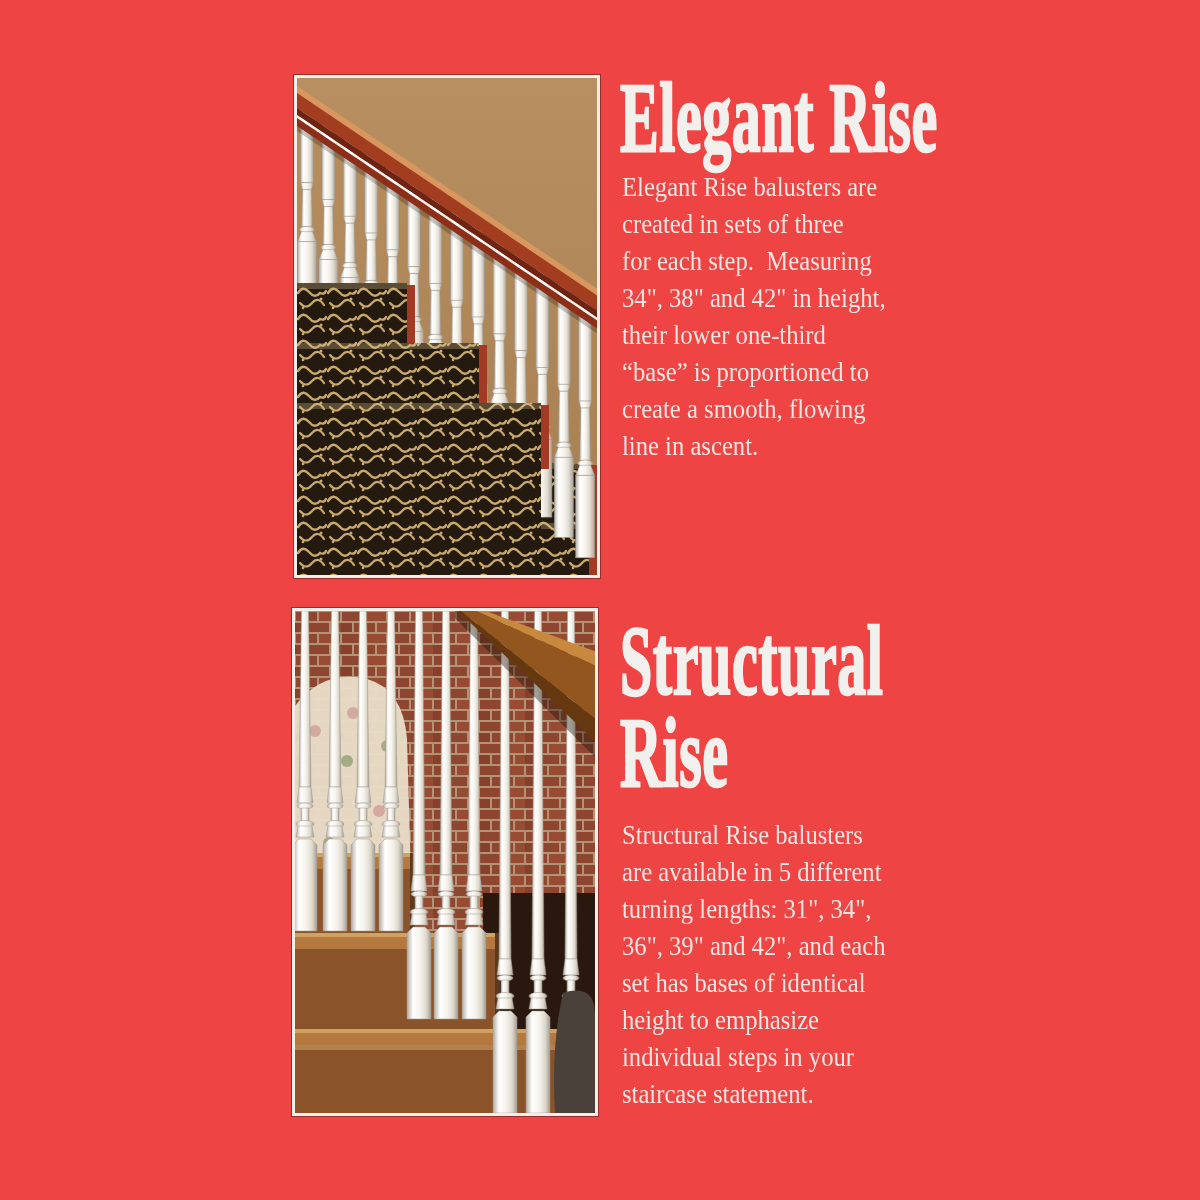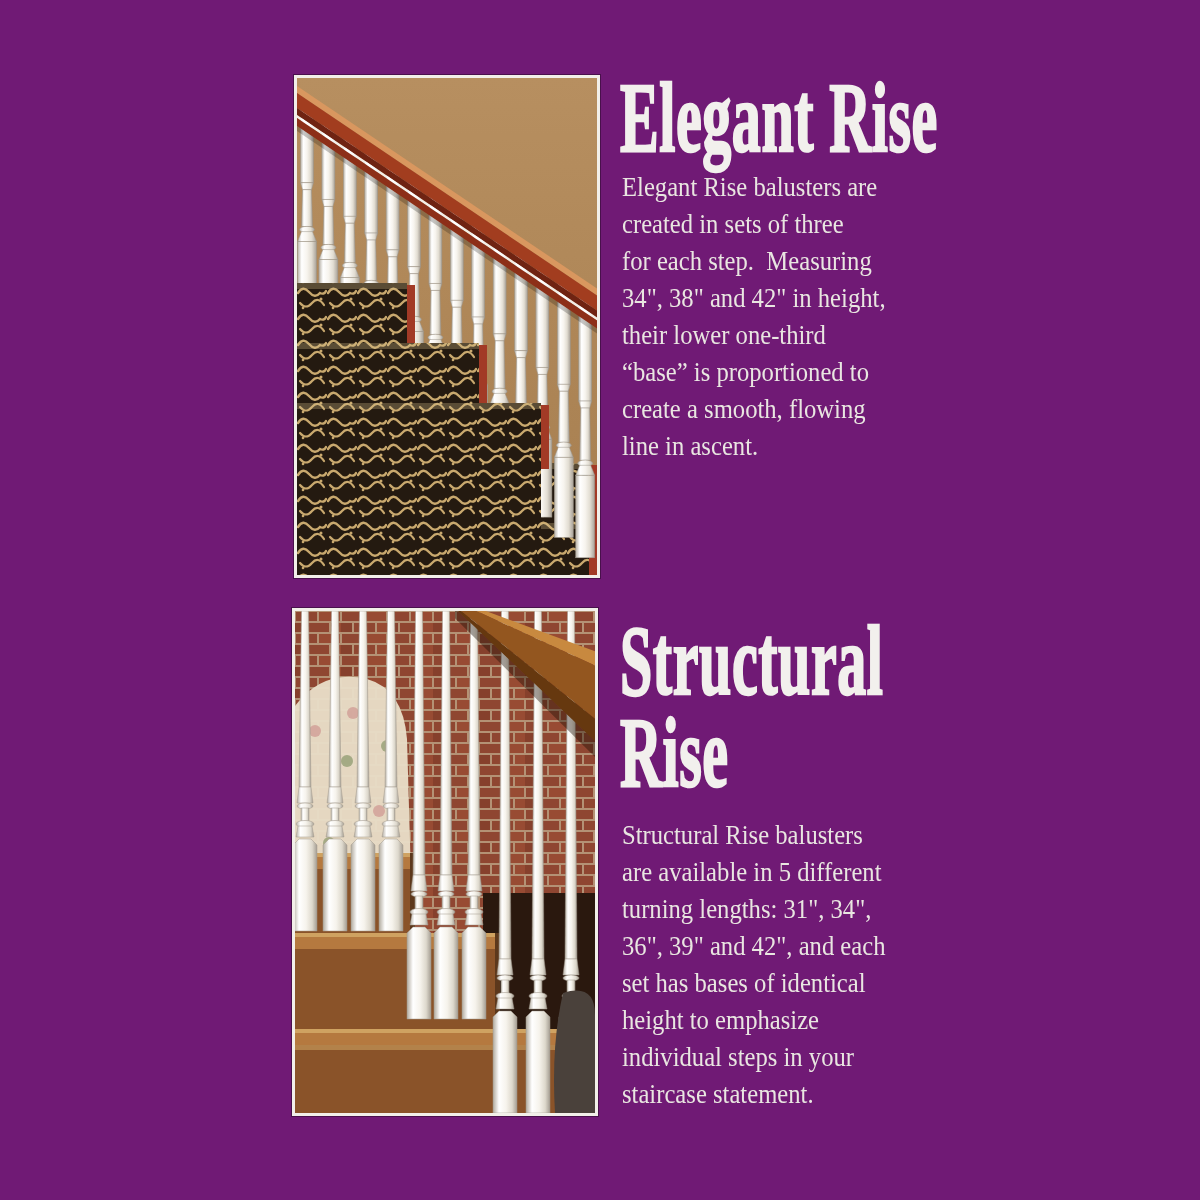--- a/index.html
+++ b/index.html
@@ -1,16 +1,16 @@
 <!DOCTYPE html>
 <html><head>
 <meta charset="utf-8">
 <style>
   html,body{margin:0;padding:0;background:#343031;}
-  .canvas{position:relative;width:1200px;height:1200px;background:#701a75;overflow:hidden;
+  .canvas{position:relative;width:1200px;height:1200px;background:#ef4444;overflow:hidden;
           font-family:"Liberation Serif", serif;}
   .photo{position:absolute;margin:0;border:3px solid #f2efe9;background:#b28a5b;
          box-shadow:0 0 0 1px rgba(0,0,0,0.35);}
   #photo1{left:294px;top:75px;width:300px;height:497px;}
   #photo2{left:292px;top:608px;width:300px;height:502px;}
   .photo svg{display:block;width:100%;height:100%;}
   .title{position:absolute;margin:0;font-family:"Liberation Serif", serif;font-weight:700;
          font-size:100px;line-height:92px;color:#f2f0ed;
          -webkit-text-stroke:2.5px #f2f0ed;letter-spacing:1px;
          transform:scale(0.58,1);transform-origin:left top;white-space:pre-line;}

